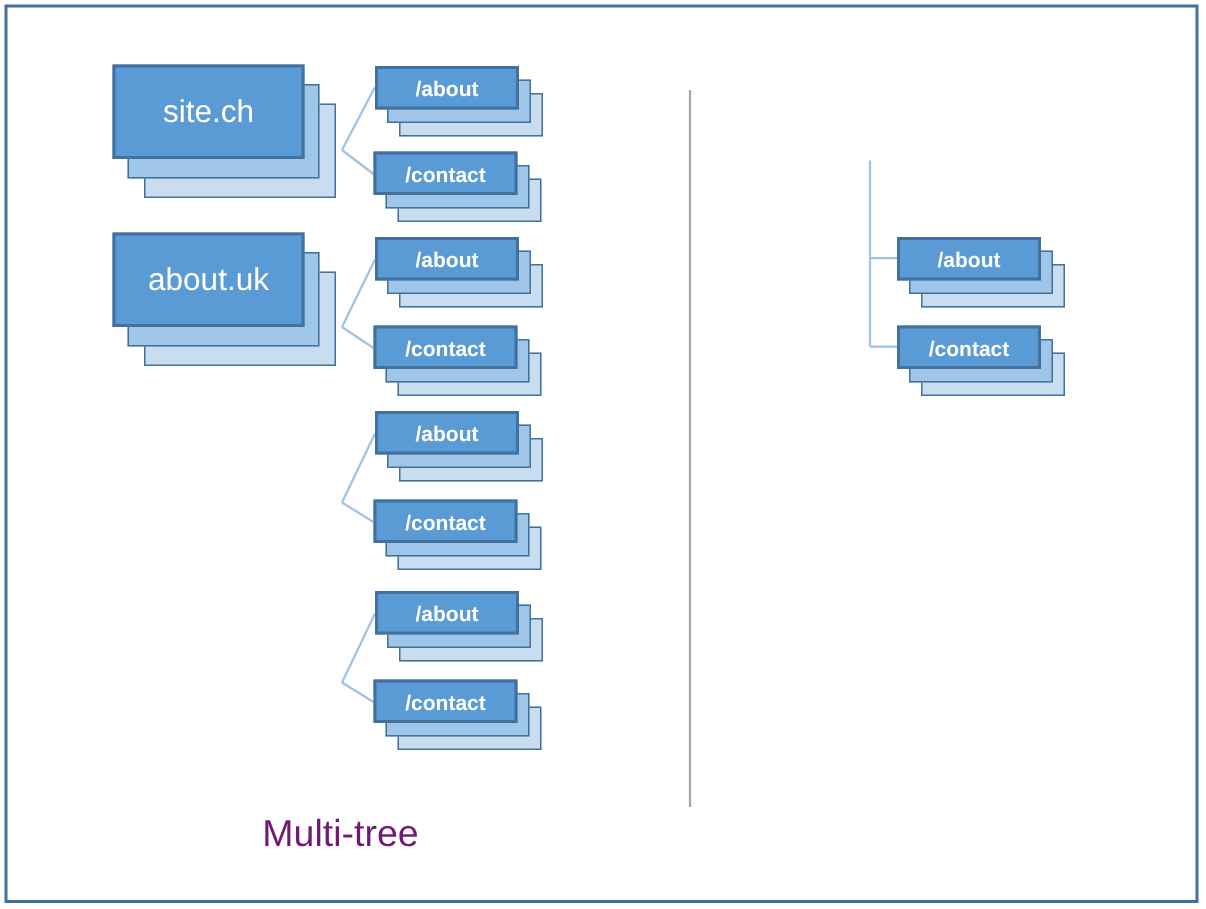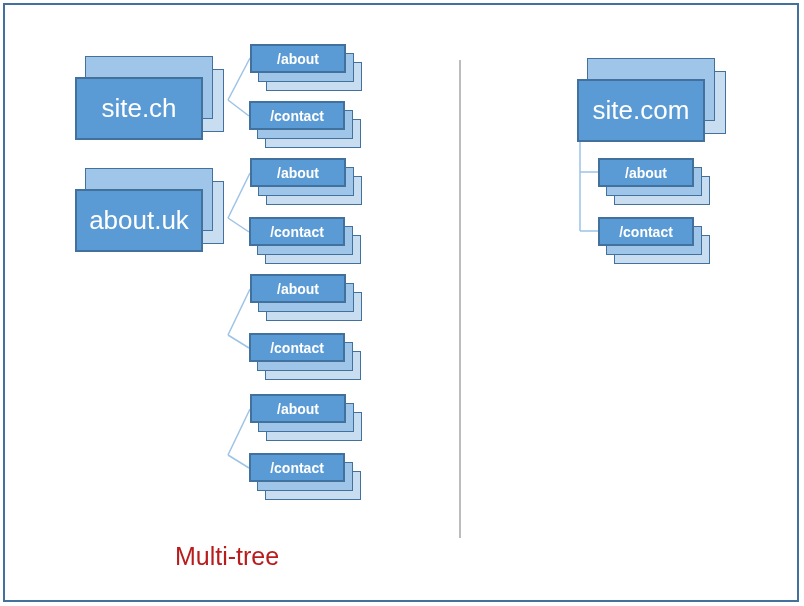--- a/index.html
+++ b/index.html
@@ -33,31 +33,31 @@
     border-width: 2px;
     color: #ffffff;
     display: flex;
     align-items: center;
     justify-content: center;
     white-space: nowrap;
   }
   .big { width: 128px; height: 63px; }
   .big .l2 { left: 10px; top: 13px; }
   .big .l3 { left: 21px; top: 26px; }
-  .big .front { font-size: 26px; margin-top: 34px; }
+  .big .front { font-size: 21px; }
   .small { width: 96px; height: 29px; }
   .small .l2 { left: 8px; top: 9px; }
   .small .l3 { left: 16px; top: 18px; }
   .small .front { font-size: 14px; font-weight: bold; }
   .section-label {
     position: absolute;
     width: 220px;
     text-align: center;
     font-size: 25px;
-    color: #b91c1c;
+    color: #701a75;
   }
 </style>
 </head>
 <body>
 
 <div class="canvas">
 
   <svg class="wires" width="804" height="606" viewBox="0 0 804 606">
     <g stroke="#9DC3E6" stroke-width="1.5" fill="none">
       <g>
@@ -130,25 +130,20 @@
     <div class="layer l3"></div>
     <div class="layer l2"></div>
     <div class="layer front">/about</div>
   </div>
   <div class="stack small" style="left:249px; top:453px">
     <div class="layer l3"></div>
     <div class="layer l2"></div>
     <div class="layer front">/contact</div>
   </div>
 
-  <div class="stack big" style="left:577px; top:45px">
-    <div class="layer l3"></div>
-    <div class="layer l2"></div>
-    <div class="layer front">site.com</div>
-  </div>
   <div class="stack small" style="left:598px; top:158px">
     <div class="layer l3"></div>
     <div class="layer l2"></div>
     <div class="layer front">/about</div>
   </div>
   <div class="stack small" style="left:598px; top:217px">
     <div class="layer l3"></div>
     <div class="layer l2"></div>
     <div class="layer front">/contact</div>
   </div>

